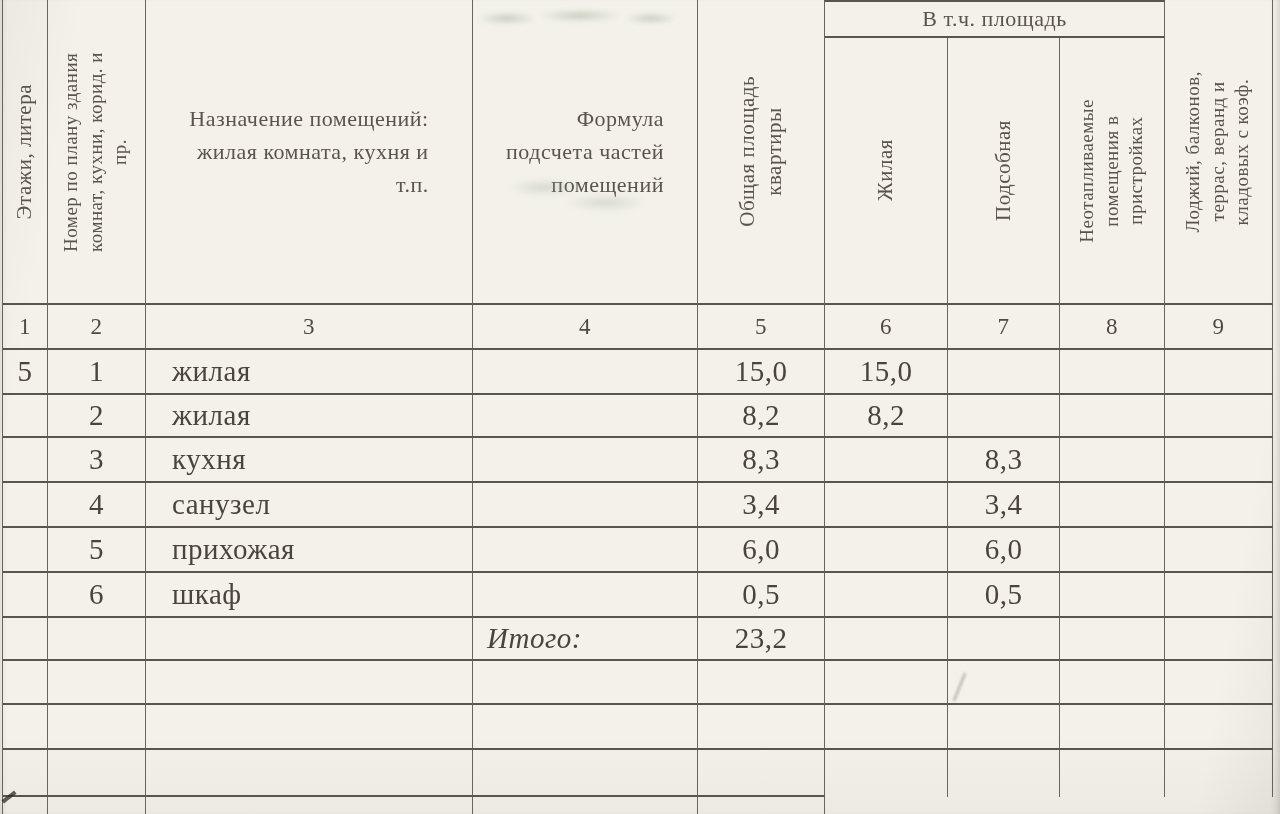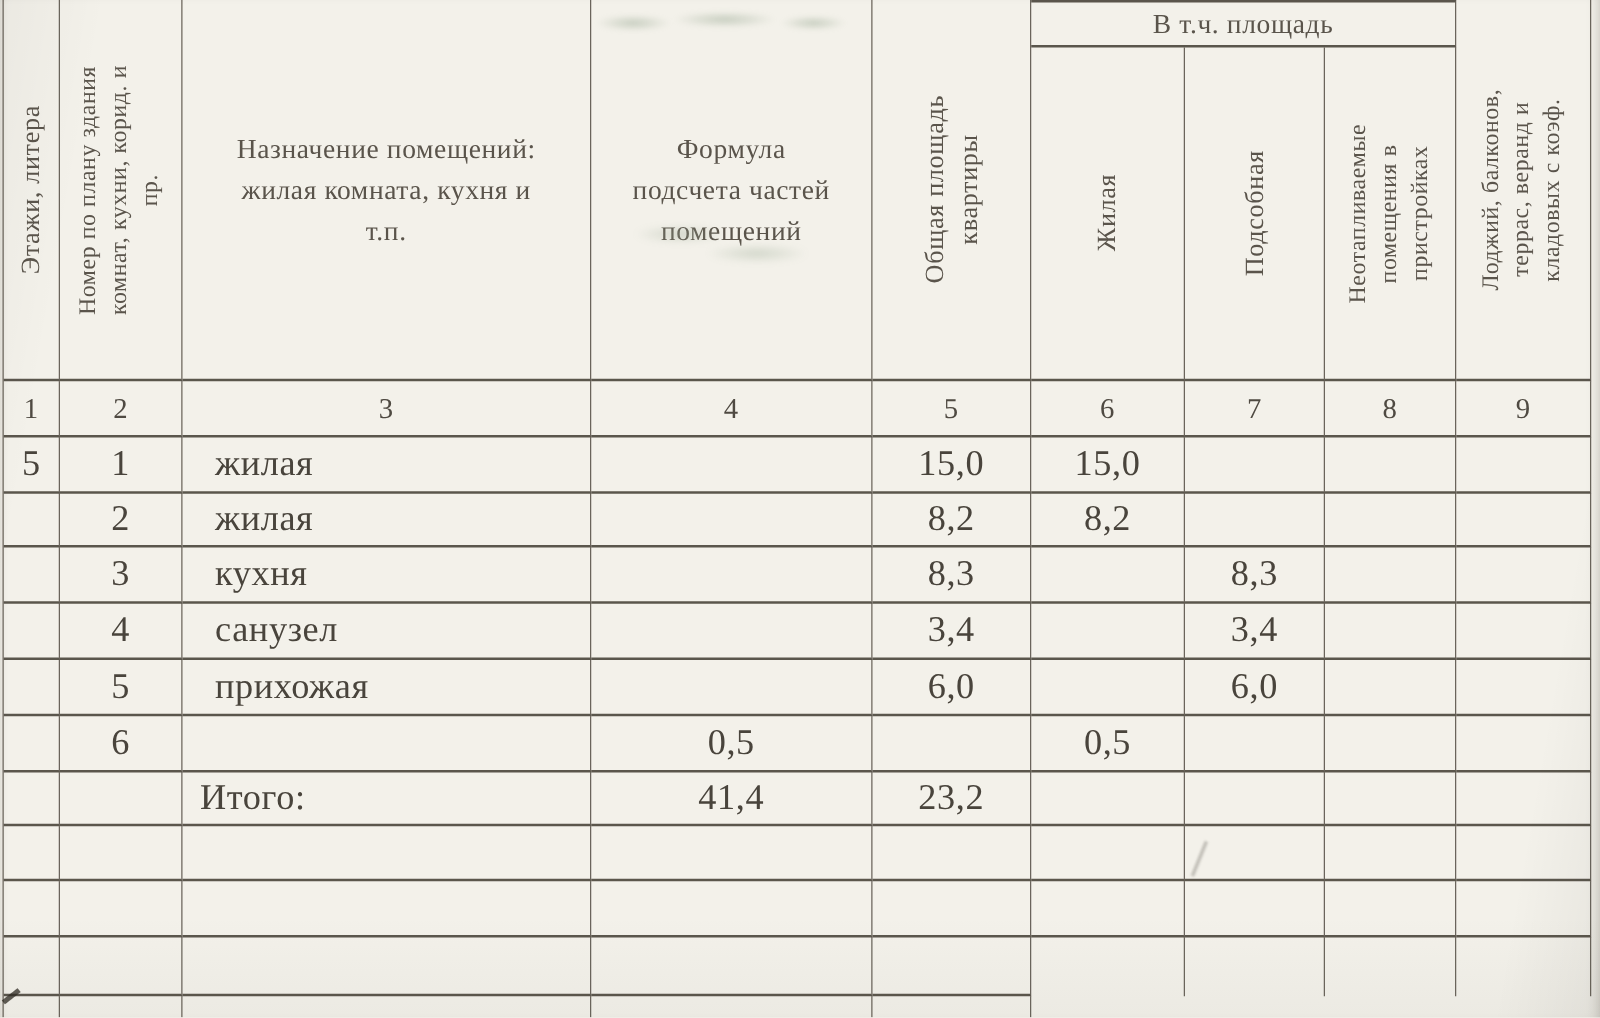--- a/index.html
+++ b/index.html
@@ -32,40 +32,40 @@
     display:flex;align-items:center;justify-content:center;
     white-space:pre-wrap;
     overflow:hidden;
     letter-spacing:.5px;
   }
   .nob{border-bottom:none;}
   
   .hd{color:var(--ink-light,#5a544b);}
   .rowspan2{grid-row:1 / 3;}
   .hdr-text{
-    font-size:22px;line-height:1.5;text-align:center;white-space:pre-line;
+    font-size:22px;line-height:1.5;text-align:right;white-space:pre-line;
     padding:0 6px;
   }
   .span-cell{
     grid-column:6 / 9;grid-row:1 / 2;
     border-top:2px solid var(--hline,rgba(64,59,49,.85));
     font-size:22px;
     align-items:center;
   }
   .vert>span{
     writing-mode:vertical-rl;transform:rotate(180deg);
     text-align:center;white-space:pre-line;line-height:1.3;
   }
   .v-lg{font-size:21px;}
   .v-sm{font-size:19px;}
   
   .num{font-size:23px;color:#4f4a42;}
   .body{font-size:29px;}
   .txt-left{justify-content:flex-start;padding-left:26px;}
-  .formula{justify-content:flex-start;padding-left:14px;}
+  .formula{justify-content:flex-start;padding-left:14px;font-style:italic;}
   
   .artifact{position:absolute;pointer-events:none;}
   .ghost1{
     left:468px;top:3px;width:215px;height:28px;filter:blur(2px);opacity:.5;
     background:
       radial-gradient(ellipse 40px 9px at 18% 55%, var(--ghost,#9cab96), transparent 75%),
       radial-gradient(ellipse 55px 9px at 52% 45%, var(--ghost,#9cab96), transparent 75%),
       radial-gradient(ellipse 35px 8px at 85% 55%, var(--ghost,#9cab96), transparent 75%);
   }
   .ghost2{
@@ -181,31 +181,31 @@
       <div class="cell body">5</div>
       <div class="cell body txt-left">прихожая</div>
       <div class="cell body formula"></div>
       <div class="cell body">6,0</div>
       <div class="cell body"></div>
       <div class="cell body">6,0</div>
       <div class="cell body"></div>
       <div class="cell body"></div>
       <div class="cell body"></div>
       <div class="cell body">6</div>
+      <div class="cell body txt-left">шкаф</div>
       <div class="cell body formula"></div>
       <div class="cell body">0,5</div>
       <div class="cell body"></div>
       <div class="cell body">0,5</div>
       <div class="cell body"></div>
       <div class="cell body"></div>
       <div class="cell body"></div>
       <div class="cell body"></div>
       <div class="cell body txt-left"></div>
       <div class="cell body formula">Итого:</div>
-      <div class="cell body">41,4</div>
       <div class="cell body">23,2</div>
       <div class="cell body"></div>
       <div class="cell body"></div>
       <div class="cell body"></div>
       <div class="cell body"></div>
       <div class="cell body txt-left"></div>
       <div class="cell body formula"></div>
       <div class="cell body"></div>
       <div class="cell body"></div>
       <div class="cell body"></div>

